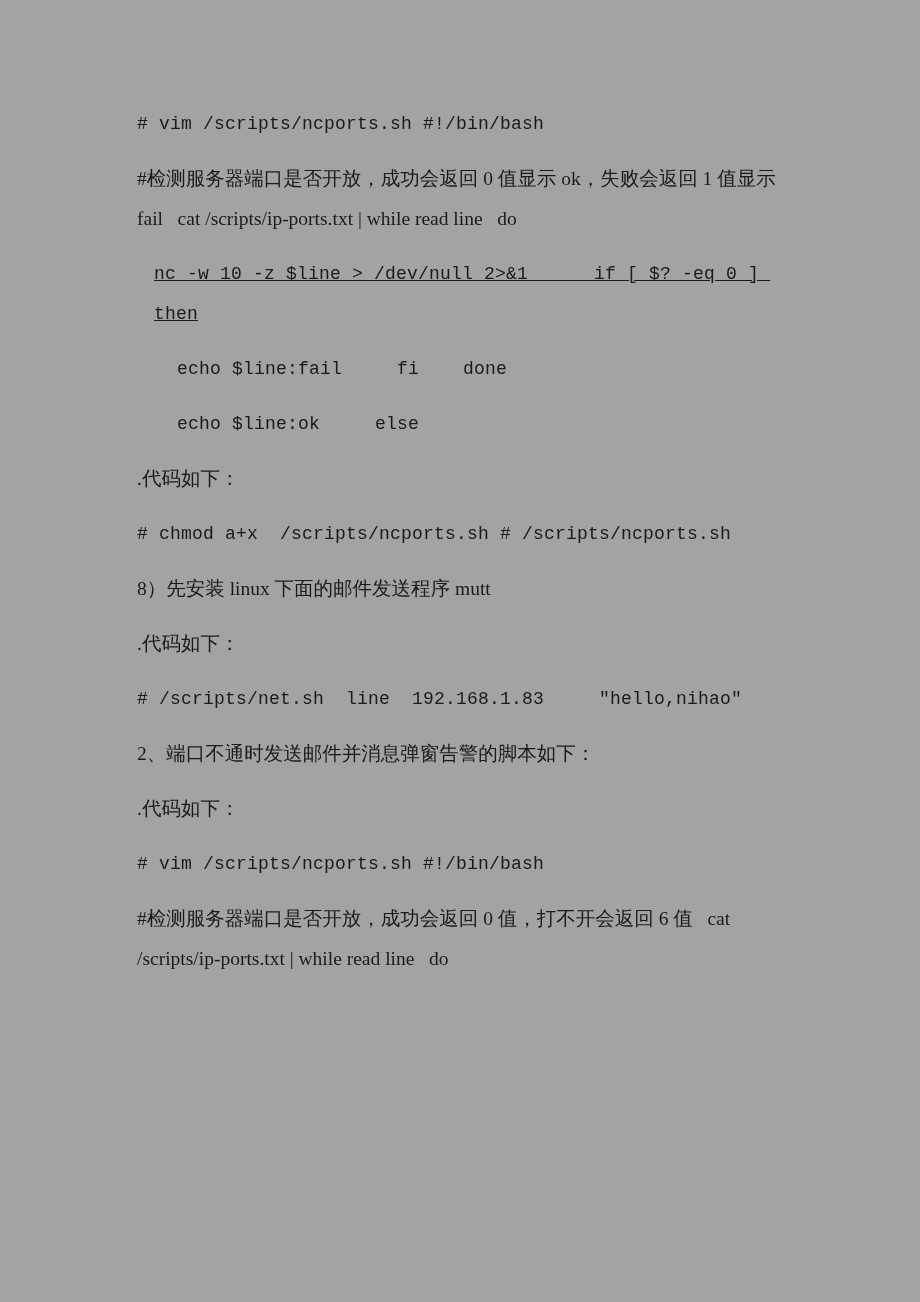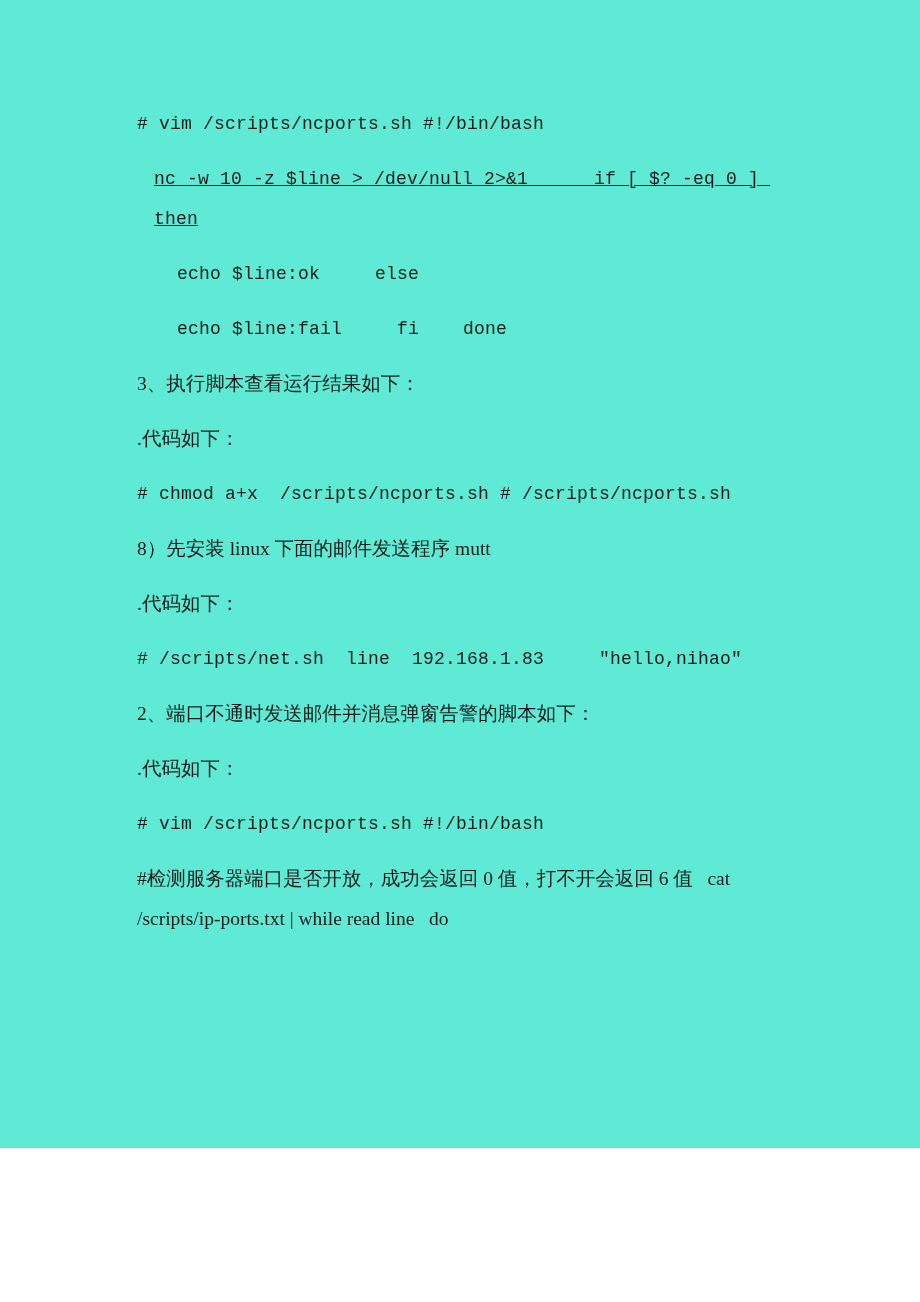--- a/index.html
+++ b/index.html
@@ -13,22 +13,22 @@
     height: 1302px;
     overflow: hidden;
     font-family: "Liberation Serif", "DejaVu Serif", serif;
     color: #000000;
     -webkit-font-smoothing: antialiased;
   }
 
   #page {
     position: relative;
     width: 920px;
-    height: 1148px;
-    background: #5eead4;
+    height: 1302px;
+    background: #a3a3a3;
     box-sizing: border-box;
   }
 
   #doc-body {
     position: absolute;
     left: 137px;
     top: 104px;
     width: 650px;
   }
 
@@ -66,28 +66,28 @@
   .indent-2 { padding-left: 40px; }
 </style>
 </head>
 <body>
 
 <div id="page">
   <div id="doc-body">
 
     <p class="para mono"># vim /scripts/ncports.sh #!/bin/bash</p>
 
+    <p class="para cjk">#检测服务器端口是否开放，成功会返回 0 值显示 ok，失败会返回 1 值显示 fail   cat /scripts/ip-ports.txt | while read line   do</p>
 
     <p class="para mono indent-1">nc -w 10 -z $line &gt; /dev/null 2&gt;&amp;1      if [ $? -eq 0 ] then</p>
 
+    <p class="para mono indent-2">echo $line:fail     fi    done</p>
+
     <p class="para mono indent-2">echo $line:ok     else</p>
 
-    <p class="para mono indent-2">echo $line:fail     fi    done</p>
-
-    <p class="para cjk">3、执行脚本查看运行结果如下：</p>
 
     <p class="para cjk">.代码如下：</p>
 
     <p class="para mono"># chmod a+x  /scripts/ncports.sh # /scripts/ncports.sh</p>
 
 
     <p class="para cjk">8）先安装 linux 下面的邮件发送程序 mutt</p>
 
     <p class="para cjk">.代码如下：</p>
 

